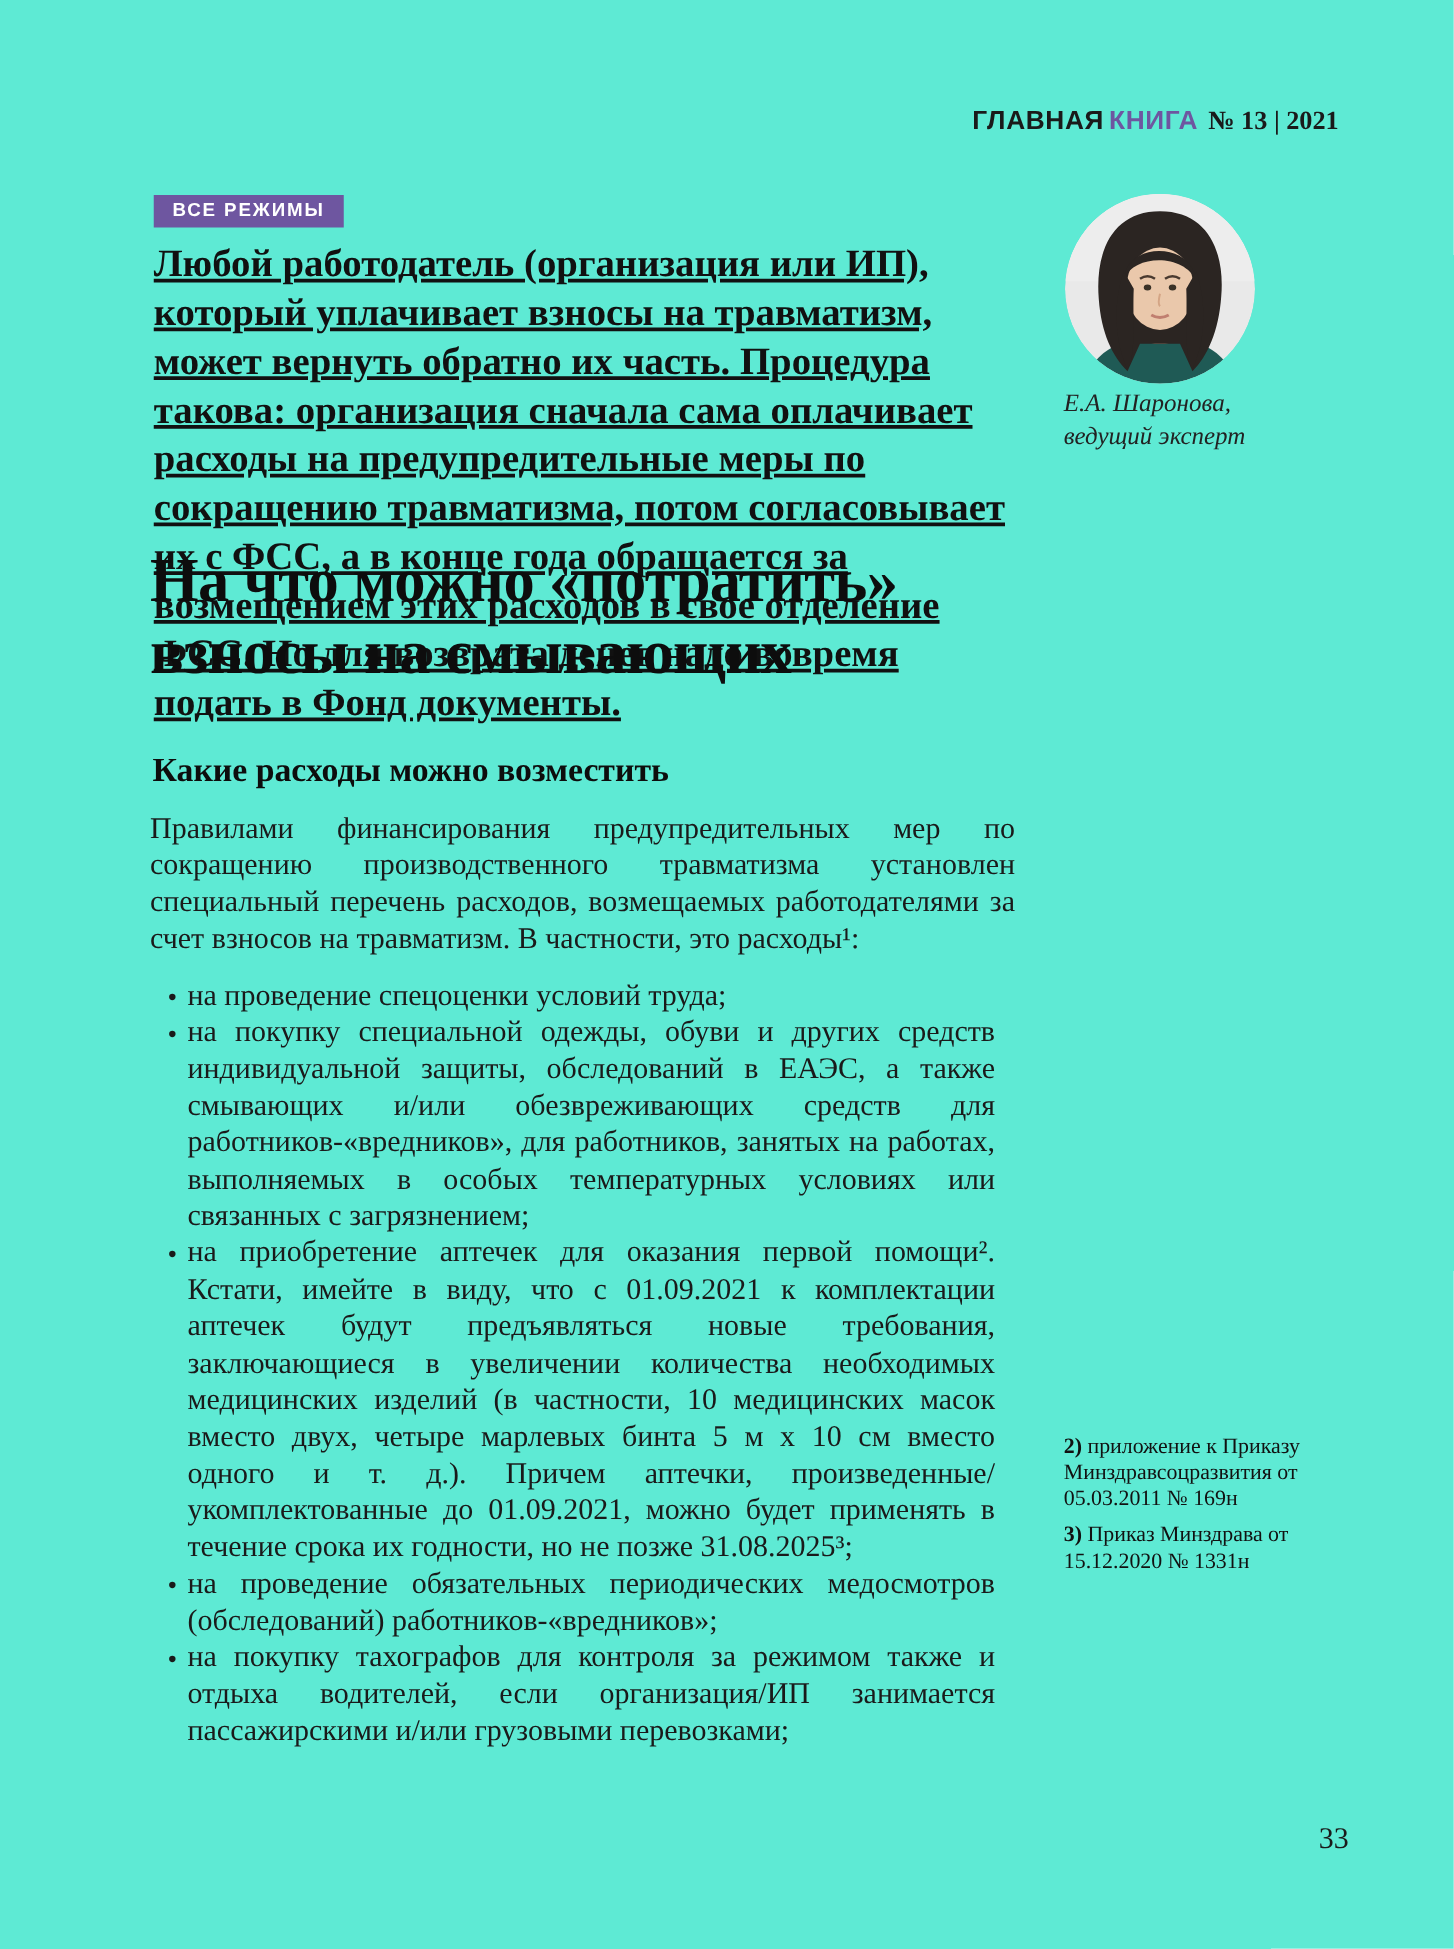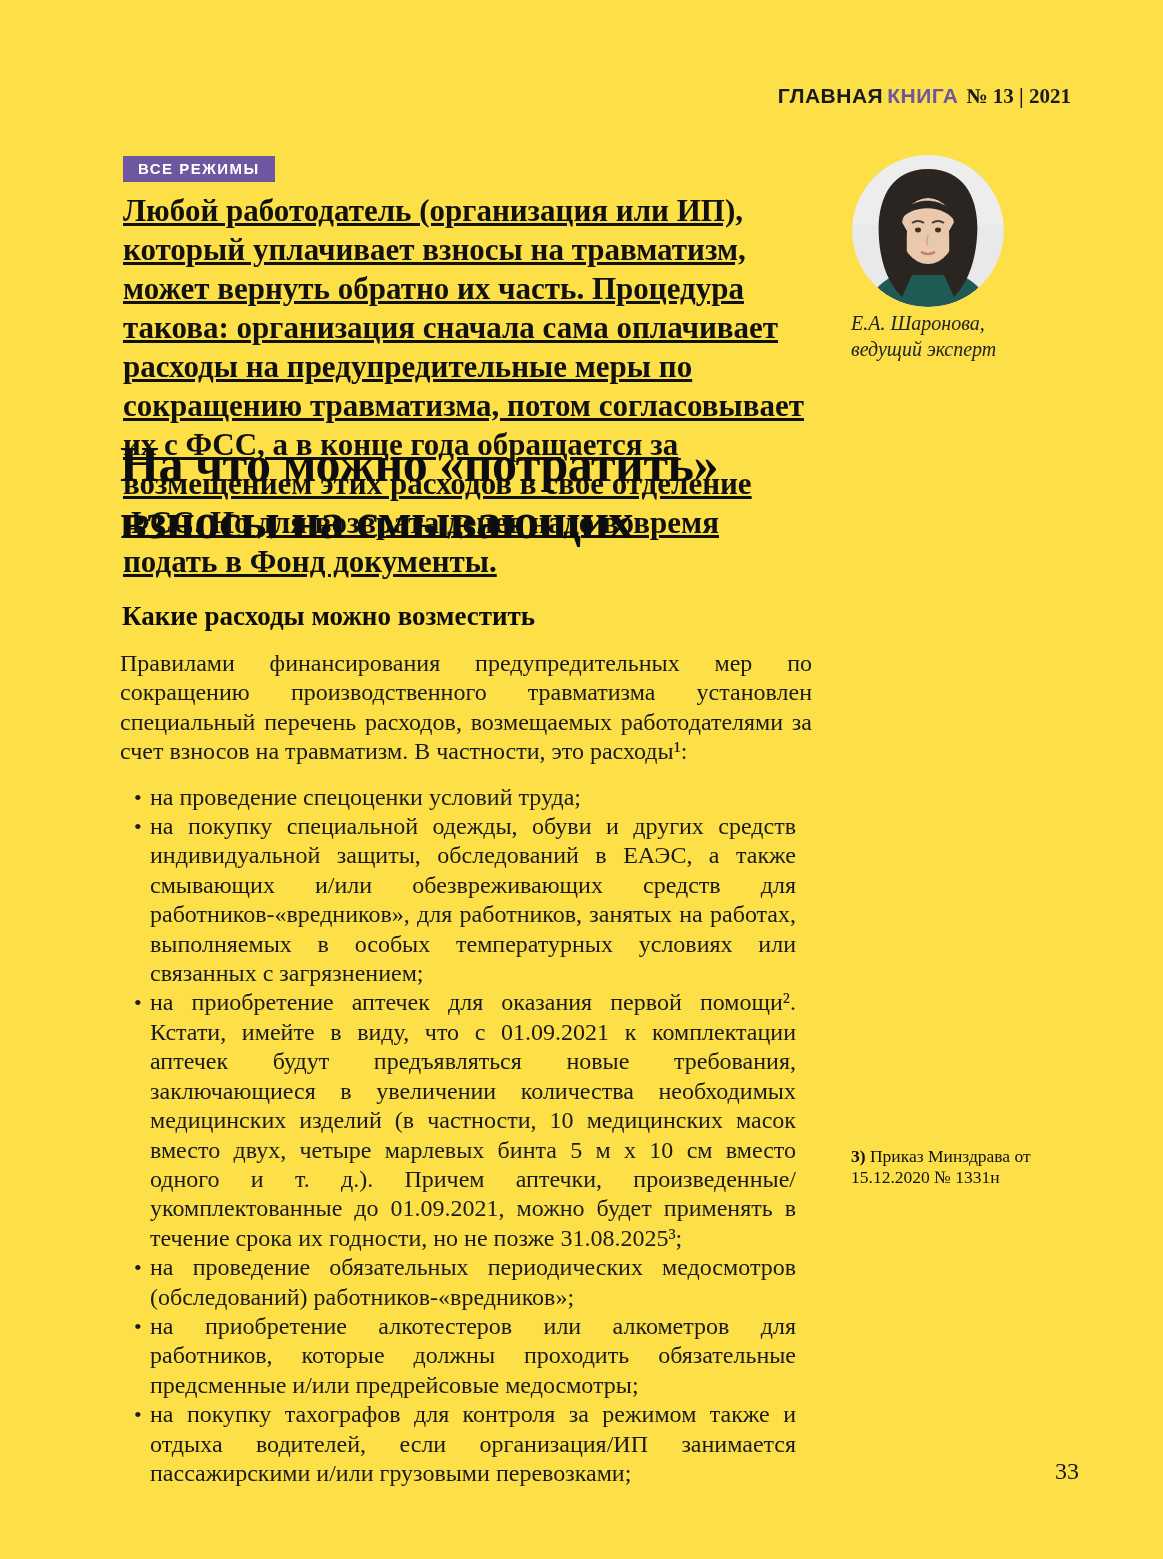--- a/index.html
+++ b/index.html
@@ -1,20 +1,20 @@
 <!DOCTYPE html>
 <html lang="ru"><head>
 <meta charset="utf-8">
 <style>
   html,body{margin:0;padding:0;background:#f2f2f2;}
   .page{
     position:relative;
     width:1163px;height:1559px;
     margin:0 auto;
-    background:#fde047;
+    background:#5eead4;
     font-family:"Liberation Serif", serif;
     color:#1a1a1a;
     overflow:hidden;
   }
   
   .issue-header{
     position:absolute;top:84px;right:92px;
     white-space:nowrap;
   }
   .brand-main{
@@ -156,24 +156,24 @@
 
   <h2 class="section-heading" style="margin:0;">Какие расходы можно возместить</h2>
 
   <div class="article-body">
     <p>Правилами финансирования предупредительных мер по сокращению производственного травматизма установлен специальный перечень расходов, возмещаемых работодателями за счет взносов на травматизм. В частности, это расходы¹:</p>
     <ul class="bullet-list">
       <li>на проведение спецоценки условий труда;</li>
       <li>на покупку специальной одежды, обуви и других средств индивидуальной защиты, обследований в ЕАЭС, а также смывающих и/или обезвреживающих средств для работников-«вредников», для работников, занятых на работах, выполняемых в особых температурных условиях или связанных с загрязнением;</li>
       <li>на приобретение аптечек для оказания первой помощи². Кстати, имейте в виду, что с 01.09.2021 к комплектации аптечек будут предъявляться новые требования, заключающиеся в увеличении количества необходимых медицинских изделий (в частности, 10 медицинских масок вместо двух, четыре марлевых бинта 5 м х 10 см вместо одного и т. д.). Причем аптечки, произведенные/укомплектованные до 01.09.2021, можно будет применять в течение срока их годности, но не позже 31.08.2025³;</li>
       <li>на проведение обязательных периодических медосмотров (обследований) работников-«вредников»;</li>
-      <li>на приобретение алкотестеров или алкометров для работников, которые должны проходить обязательные предсменные и/или предрейсовые медосмотры;</li>
       <li>на покупку тахографов для контроля за режимом также и отдыха водителей, если организация/ИП занимается пассажирскими и/или грузовыми перевозками;</li>
     </ul>
   </div>
 
   <div class="footnotes">
+    <p class="footnote"><b>2)</b> <span>приложение к Приказу Минздравсоцразвития от 05.03.2011 № 169н</span></p>
     <p class="footnote"><b>3)</b> <span>Приказ Минздрава от 15.12.2020 № 1331н</span></p>
   </div>
 
   <div class="page-number">33</div>
 
 </div>
 
 </body></html>

